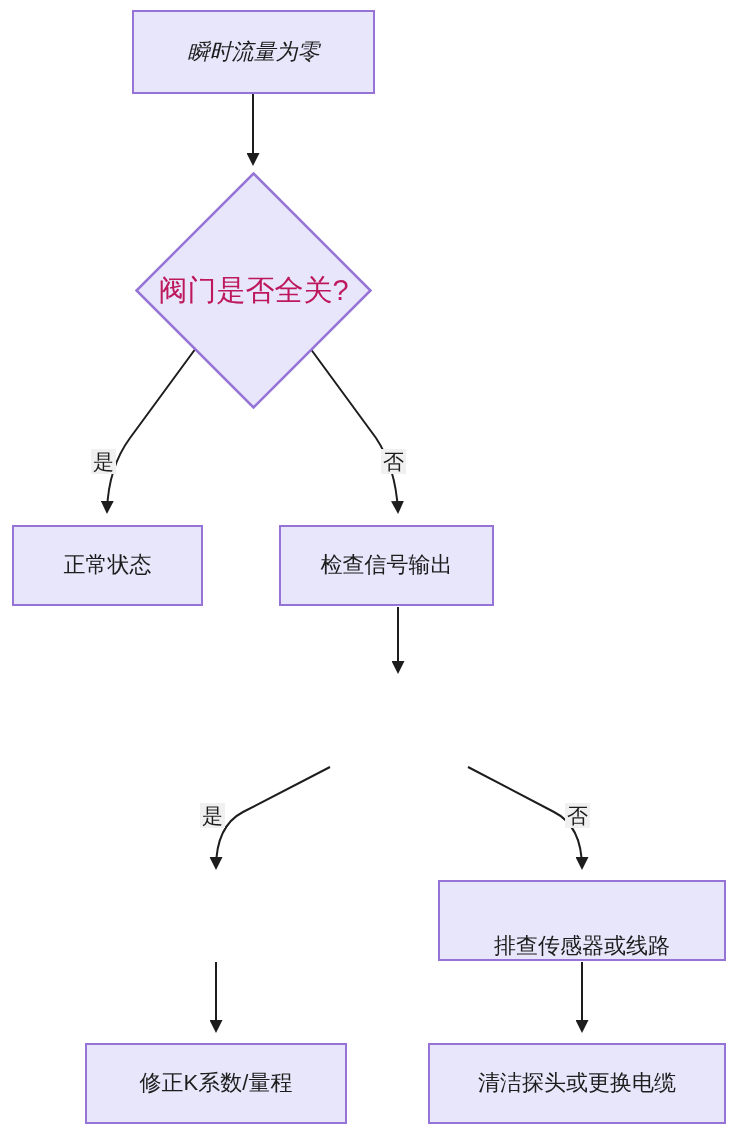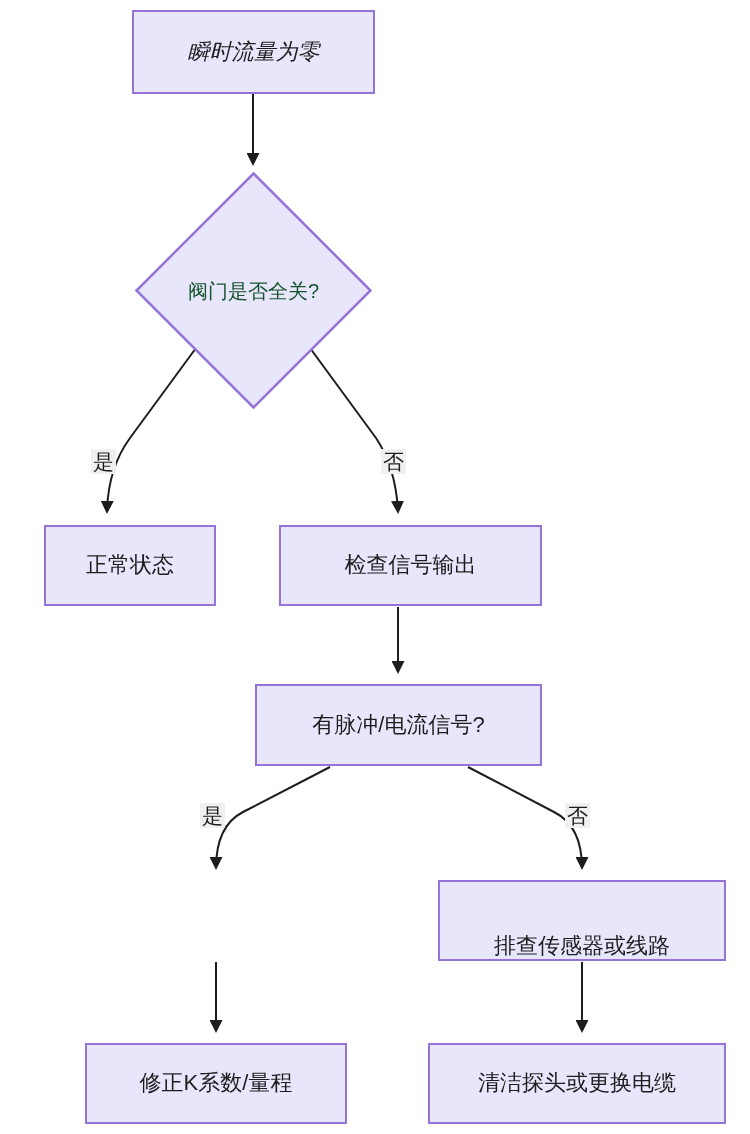--- a/index.html
+++ b/index.html
@@ -47,22 +47,22 @@
   .diamond-shape {
     position: absolute;
     left: 0;
     top: 0;
     width: 100%;
     height: 100%;
   }
   .diamond-label {
     position: relative;
     z-index: 2;
-    font-size: 20px;
-    color: #14532d;
+    font-size: 29px;
+    color: #be185d;
     white-space: nowrap;
   }
   .edge-label {
     position: absolute;
     background: #f0f0f0;
     color: #1d1d1d;
     font-size: 21px;
     line-height: 1.1;
     padding: 1px 2px;
     white-space: nowrap;
@@ -102,31 +102,28 @@
     <span>瞬时流量为零</span>
   </div>
 
   <div class="node decision-diamond" style="left:135px; top:172px; width:237px; height:237px;">
     <svg class="diamond-shape" viewBox="0 0 237 237" preserveAspectRatio="none" xmlns="http://www.w3.org/2000/svg">
       <polygon points="118.5,1.5 235.5,118.5 118.5,235.5 1.5,118.5" fill="#e8e6fb" stroke="#9673d6" stroke-width="2.5"></polygon>
     </svg>
     <span class="diamond-label">阀门是否全关?</span>
   </div>
 
-  <div class="node" style="left:12px; top:525px; width:172px; height:81px;margin-left:32px;">
+  <div class="node" style="left:12px; top:525px; width:191px; height:81px;">
     <span>正常状态</span>
   </div>
 
-  <div class="node" style="left:279px; top:525px; width:263px; height:81px;">
+  <div class="node" style="left:279px; top:525px; width:215px; height:81px;">
     <span>检查信号输出</span>
   </div>
 
-  <div class="node" style="left:255px; top:684px; width:287px; height:82px;">
-    <span>有脉冲/电流信号?</span>
-  </div>
 
 
   <div class="node" style="left:438px; top:880px; width:288px; height:81px;align-items:flex-end;">
     <span>排查传感器或线路</span>
   </div>
 
   <div class="node" style="left:85px; top:1043px; width:262px; height:81px;">
     <span>修正K系数/量程</span>
   </div>
 

